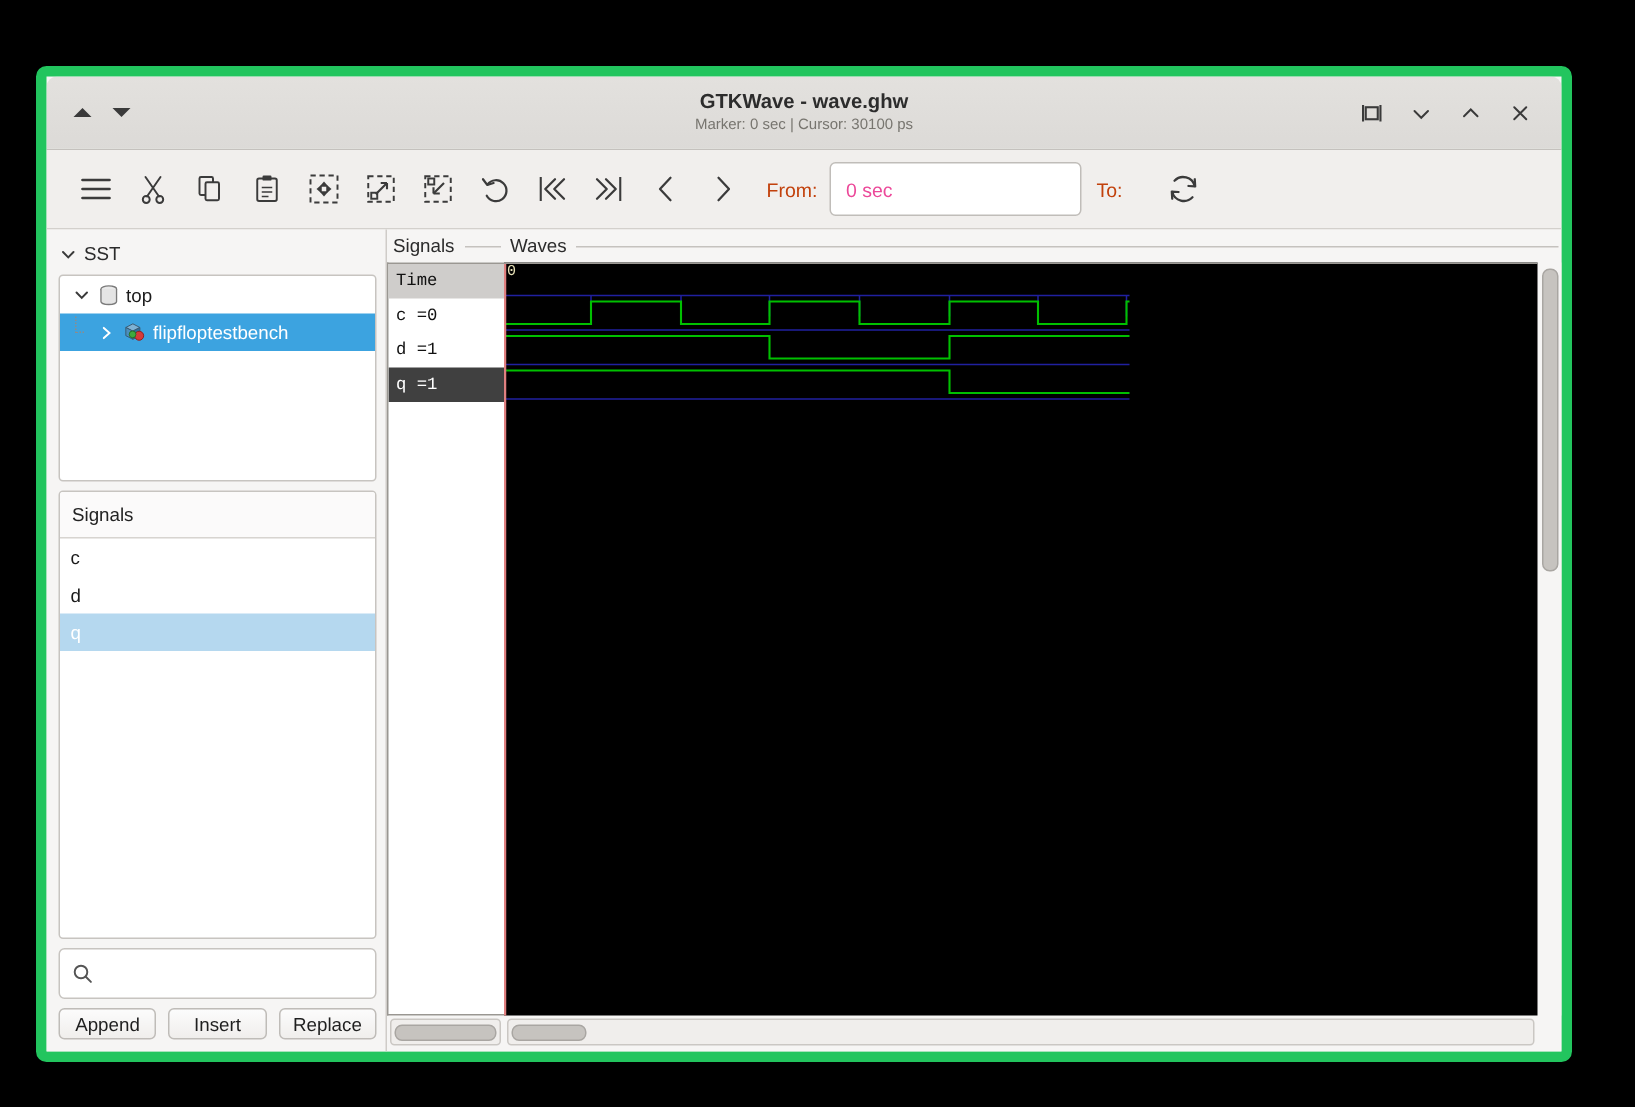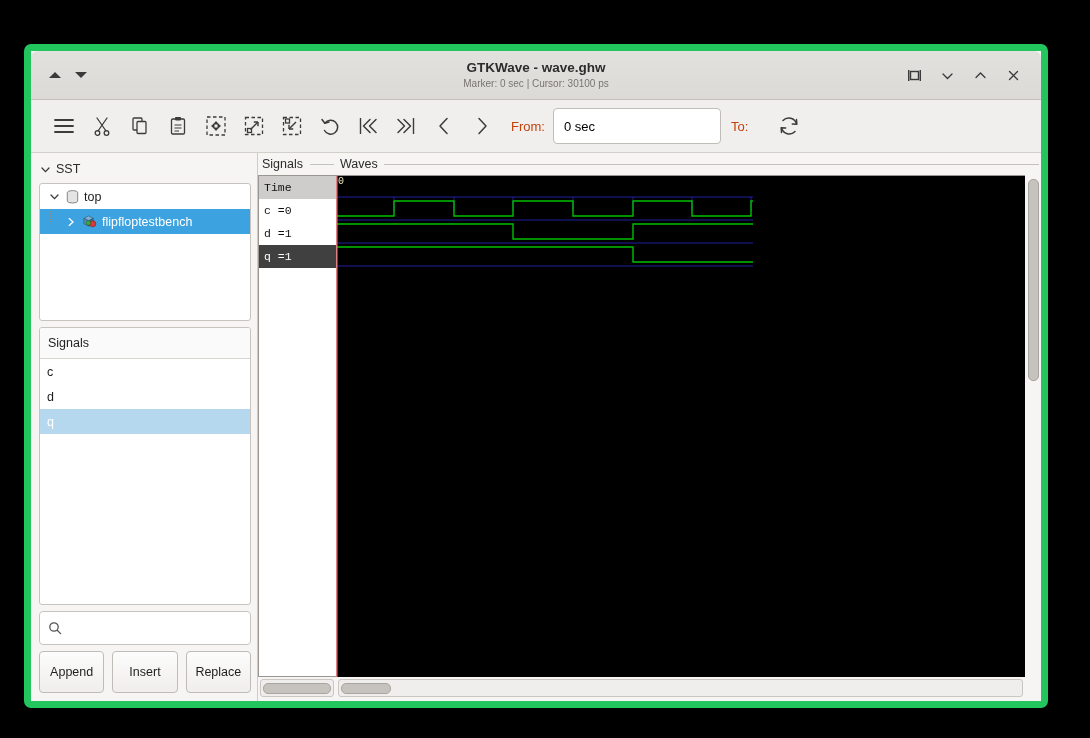--- a/index.html
+++ b/index.html
@@ -59,21 +59,21 @@
   }
   .tbtn {
     width: 38px; height: 38px;
     display: flex; align-items: center; justify-content: center;
     border-radius: 4px; color: #3b3b3b;
   }
   .tbtn svg { display:block; }
   .fld-label { font-size: 13px; color: #c2410c; margin: 0 8px 0 10px; }
   .fld {
     height: 34px; border: 1px solid #c0bdb9; border-radius: 4px;
-    background: #ffffff; font-size: 13px; color: #000000;
+    background: #ffffff; font-size: 13px; color: #ec4899;
     padding: 0 10px; font-family: "Liberation Sans", sans-serif;
     outline: none;
   }
   .fld.from { width: 146px; }
   .fld.to { width: 146px; }
 
   
   .body { flex: 1; display: flex; min-height: 0; background: #f6f5f4; }
 
   
@@ -132,21 +132,21 @@
     background: #ffffff; border: 1px solid #c7c4c0; border-radius: 4px;
     display: flex; align-items: center; padding: 0 8px; gap: 6px;
   }
   .searchbox input {
     border: none; outline: none; flex: 1;
     font-size: 12.5px; color: #1b1b1b;
     font-family: "Liberation Sans", sans-serif; background: transparent;
   }
   .btnrow { display: flex; gap: 8px; flex: none; }
   .gbtn {
-    flex: 1; height: 42px;
+    flex: 1; height: 21px;
     background: linear-gradient(#fcfcfc, #f0eeec);
     border: 1px solid #bfbcb8; border-radius: 4px;
     font-size: 12.5px; color: #1f1f1f;
     font-family: "Liberation Sans", sans-serif;
     display: flex; align-items: center; justify-content: center;
   }
 
   
   .midcol {
     width: 78px; flex: none;

